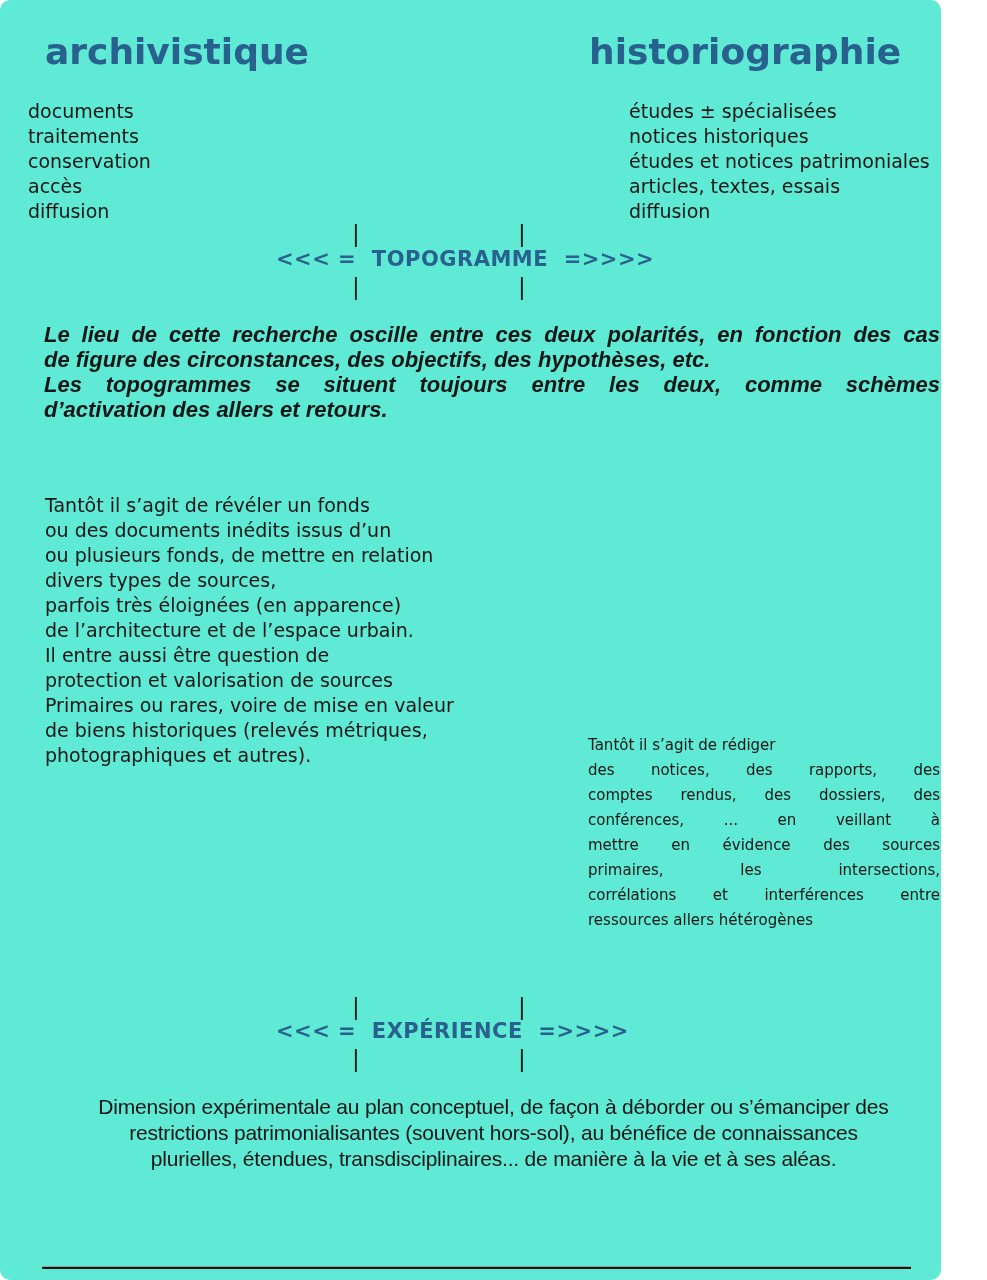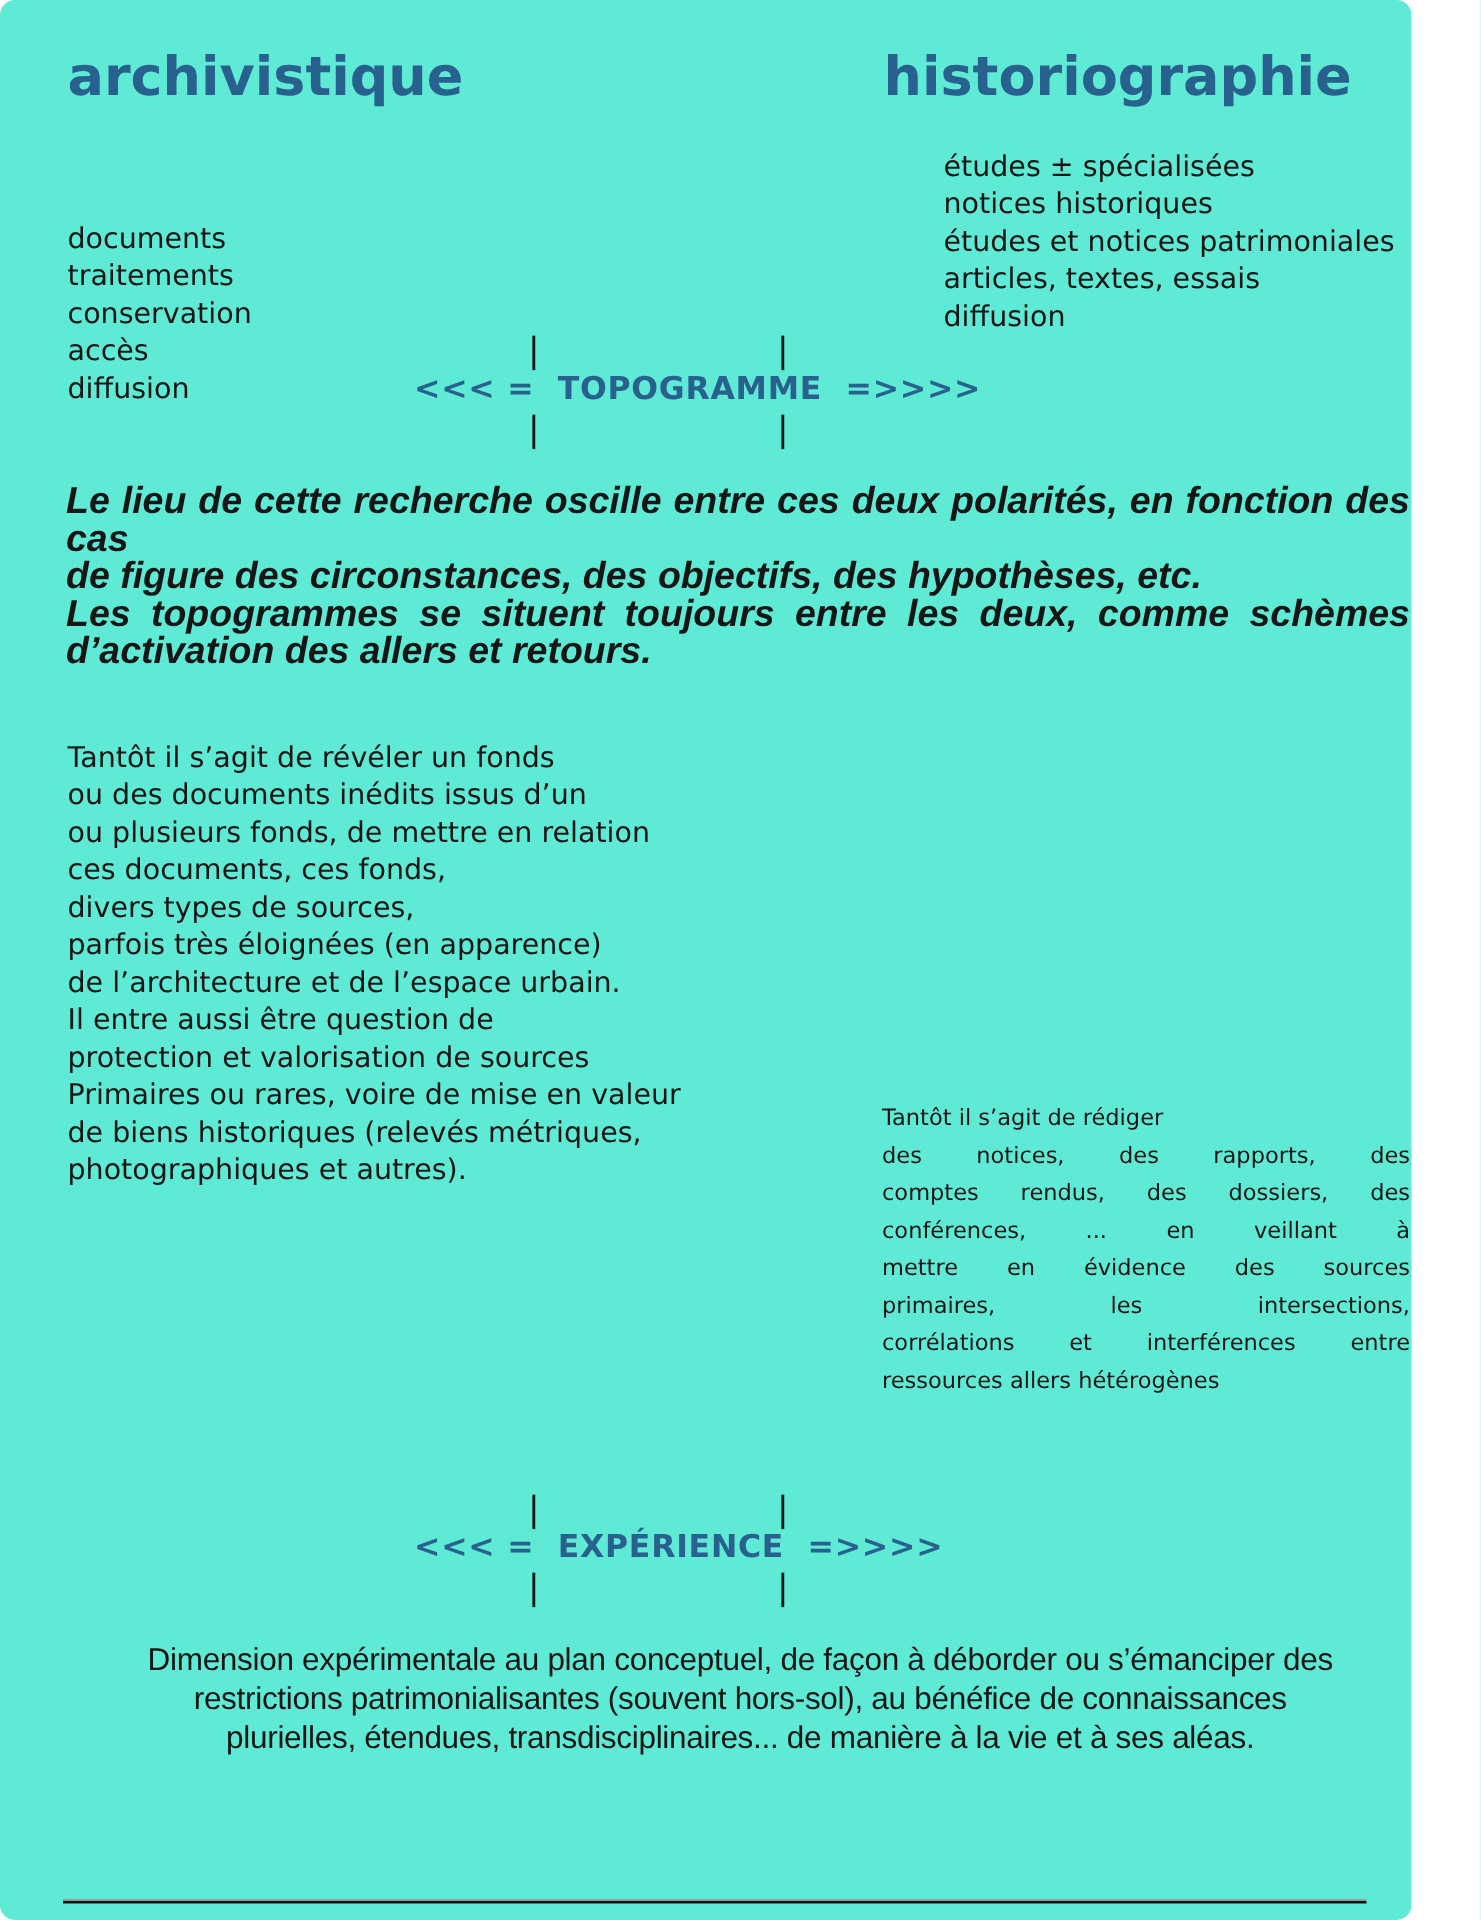--- a/index.html
+++ b/index.html
@@ -18,21 +18,21 @@
     color:#29618e;
     white-space:nowrap;
   }
   #heading-left{left:45px;}
   #heading-right{left:589px;}
   .list{
     position:absolute;top:99px;
     font-size:19px;line-height:25px;
     white-space:nowrap;
   }
-  #list-left{left:45px;margin-top:48px;}
+  #list-left{left:28px;}
   #list-right{left:589px;margin-left:40px;}
   .bars-row{
     position:absolute;left:0;width:100%;height:25px;
     font-size:23px;line-height:23px;color:#161616;
   }
   .bars-row .bar{position:absolute;top:0;}
   .bar-a{left:352px;}
   .bar-b{left:518px;}
   #bars-topo-top{top:223px;}
   #bars-topo-bottom{top:276px;}
@@ -44,21 +44,21 @@
     color:#29618e;
     white-space:pre;
     letter-spacing:0.5px;
   }
   #label-topogramme{top:247px;}
   #label-experience{top:1019px;}
   .emphasis{
     position:absolute;left:44px;top:322px;width:896px;
     font-family:"Liberation Sans",sans-serif;
     font-weight:bold;font-style:italic;
-    font-size:25px;line-height:25px;
+    font-size:22px;line-height:25px;
   }
   .just{text-align:justify;text-align-last:justify;}
   .para-left{
     position:absolute;left:45px;top:449px;
     font-size:19px;line-height:25px;
     white-space:nowrap;
     margin-top:44px;
   }
   .para-right{
     position:absolute;left:588px;top:733px;width:352px;
@@ -114,21 +114,20 @@
     <div class="just">Le lieu de cette recherche oscille entre ces deux polarités, en fonction des cas</div>
     <div>de figure des circonstances, des objectifs, des hypothèses, etc.</div>
     <div class="just">Les topogrammes se situent toujours entre les deux, comme schèmes</div>
     <div>d’activation des allers et retours.</div>
   </div>
 
   <div class="para-left">
     <div>Tantôt il s’agit de révéler un fonds</div>
     <div>ou des documents inédits issus d’un</div>
     <div>ou plusieurs fonds, de mettre en relation</div>
-    <div>ces documents, ces fonds,</div>
     <div>divers types de sources,</div>
     <div>parfois très éloignées (en apparence)</div>
     <div>de l’architecture et de l’espace urbain.</div>
     <div>Il entre aussi être question de</div>
     <div>protection et valorisation de sources</div>
     <div>Primaires ou rares, voire de mise en valeur</div>
     <div>de biens historiques (relevés métriques,</div>
     <div>photographiques et autres).</div>
   </div>
 

